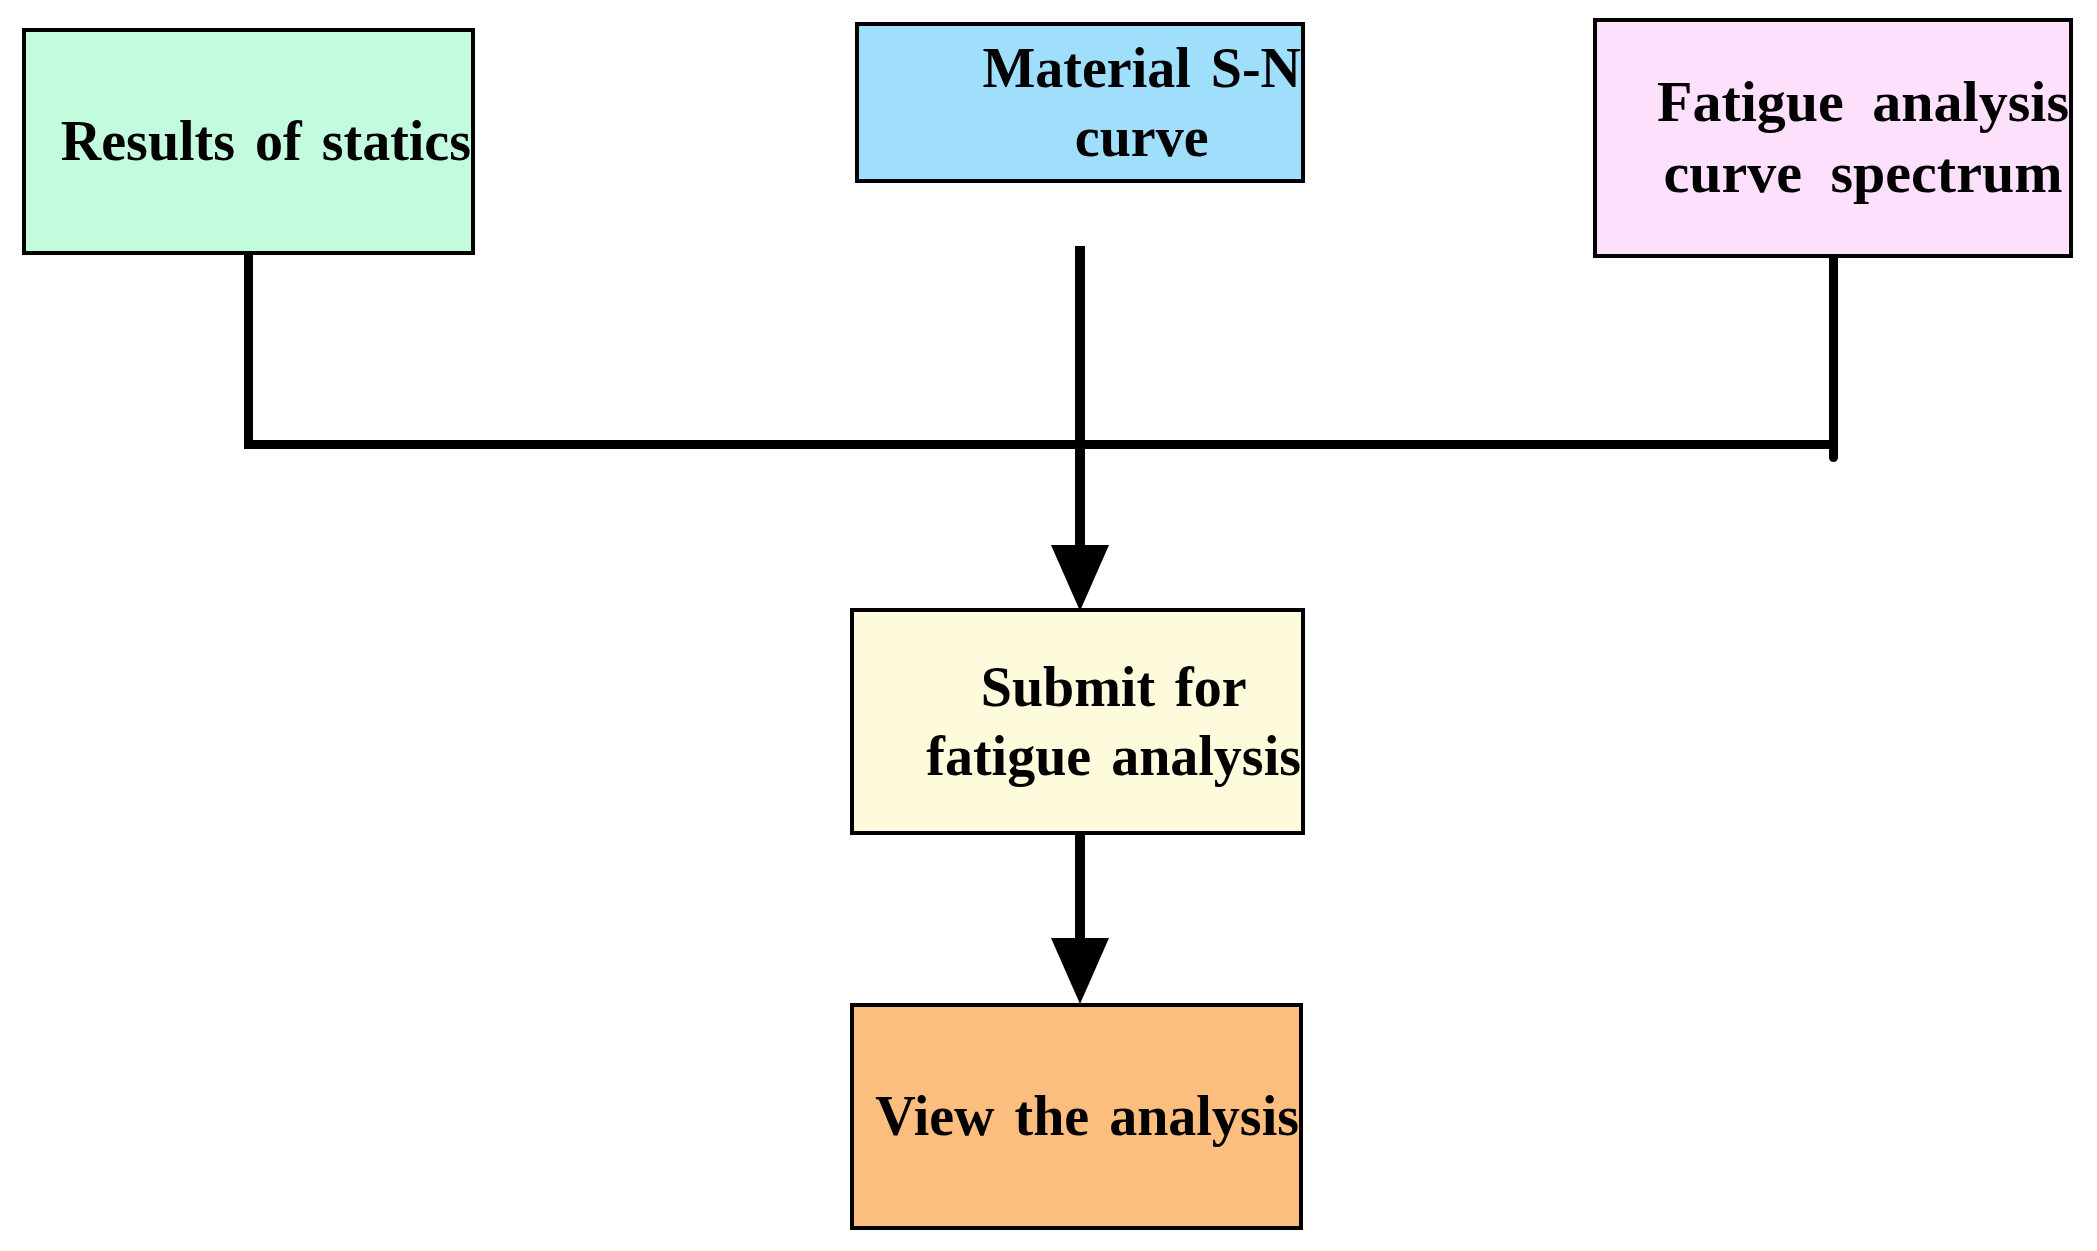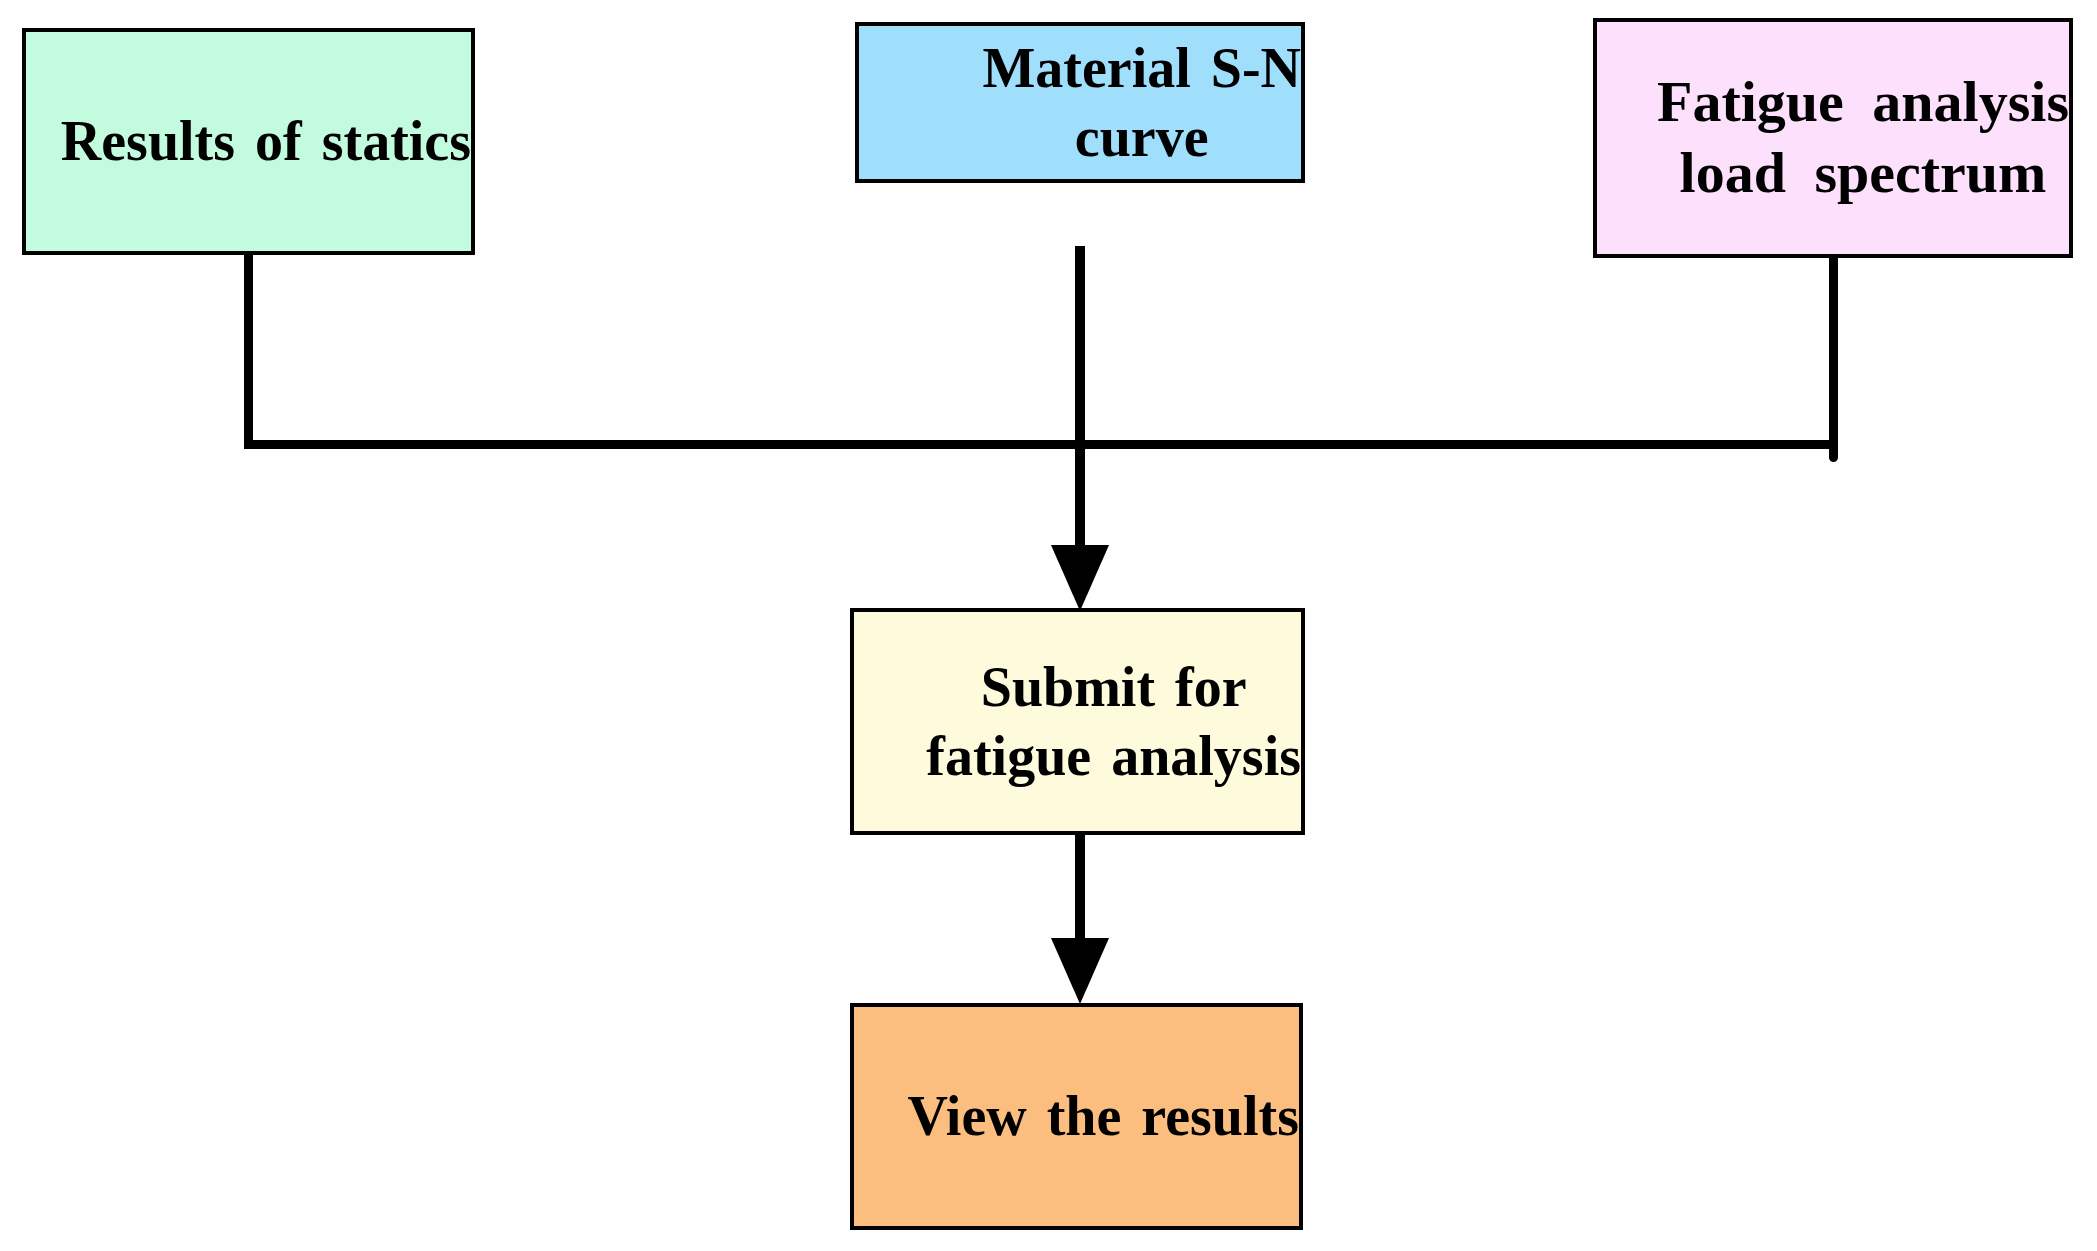--- a/index.html
+++ b/index.html
@@ -70,21 +70,21 @@
   <div class="node" id="box-sn" style="background-color: rgb(160, 223, 251);">
     <div class="label">
       <span>Material S-N</span><br>
       <span>curve</span>
     </div>
   </div>
 
   <div class="node" id="box-spectrum" style="background-color: rgb(253, 224, 251);">
     <div class="label">
       <span>Fatigue analysis</span><br>
-      <span>load spectrum</span>
+      <span>curve spectrum</span>
     </div>
   </div>
 
   <div class="line" id="v-left" style="background-color: rgb(0, 0, 0);"></div>
   <div class="line" id="v-right" style="background-color: rgb(0, 0, 0);"></div>
   <div class="line" id="h-line" style="background-color: rgb(0, 0, 0);"></div>
   <div class="line" id="v-mid" style="background-color: rgb(0, 0, 0);"></div>
   <div class="arrowhead" id="arrow1-head" style="border-top-color: rgb(0, 0, 0);"></div>
 
   <div class="node" id="box-submit" style="background-color: rgb(253, 251, 220);">
@@ -92,17 +92,17 @@
       <span>Submit for</span><br>
       <span>fatigue analysis</span>
     </div>
   </div>
 
   <div class="line" id="v-sub" style="background-color: rgb(0, 0, 0);"></div>
   <div class="arrowhead" id="arrow2-head" style="border-top-color: rgb(0, 0, 0);"></div>
 
   <div class="node" id="box-view" style="background-color: rgb(251, 190, 126);">
     <div class="label">
-      <span>View the results</span><br>
+      <span>View the analysis</span><br>
     </div>
   </div>
 
 </div>
 
 </body></html>

